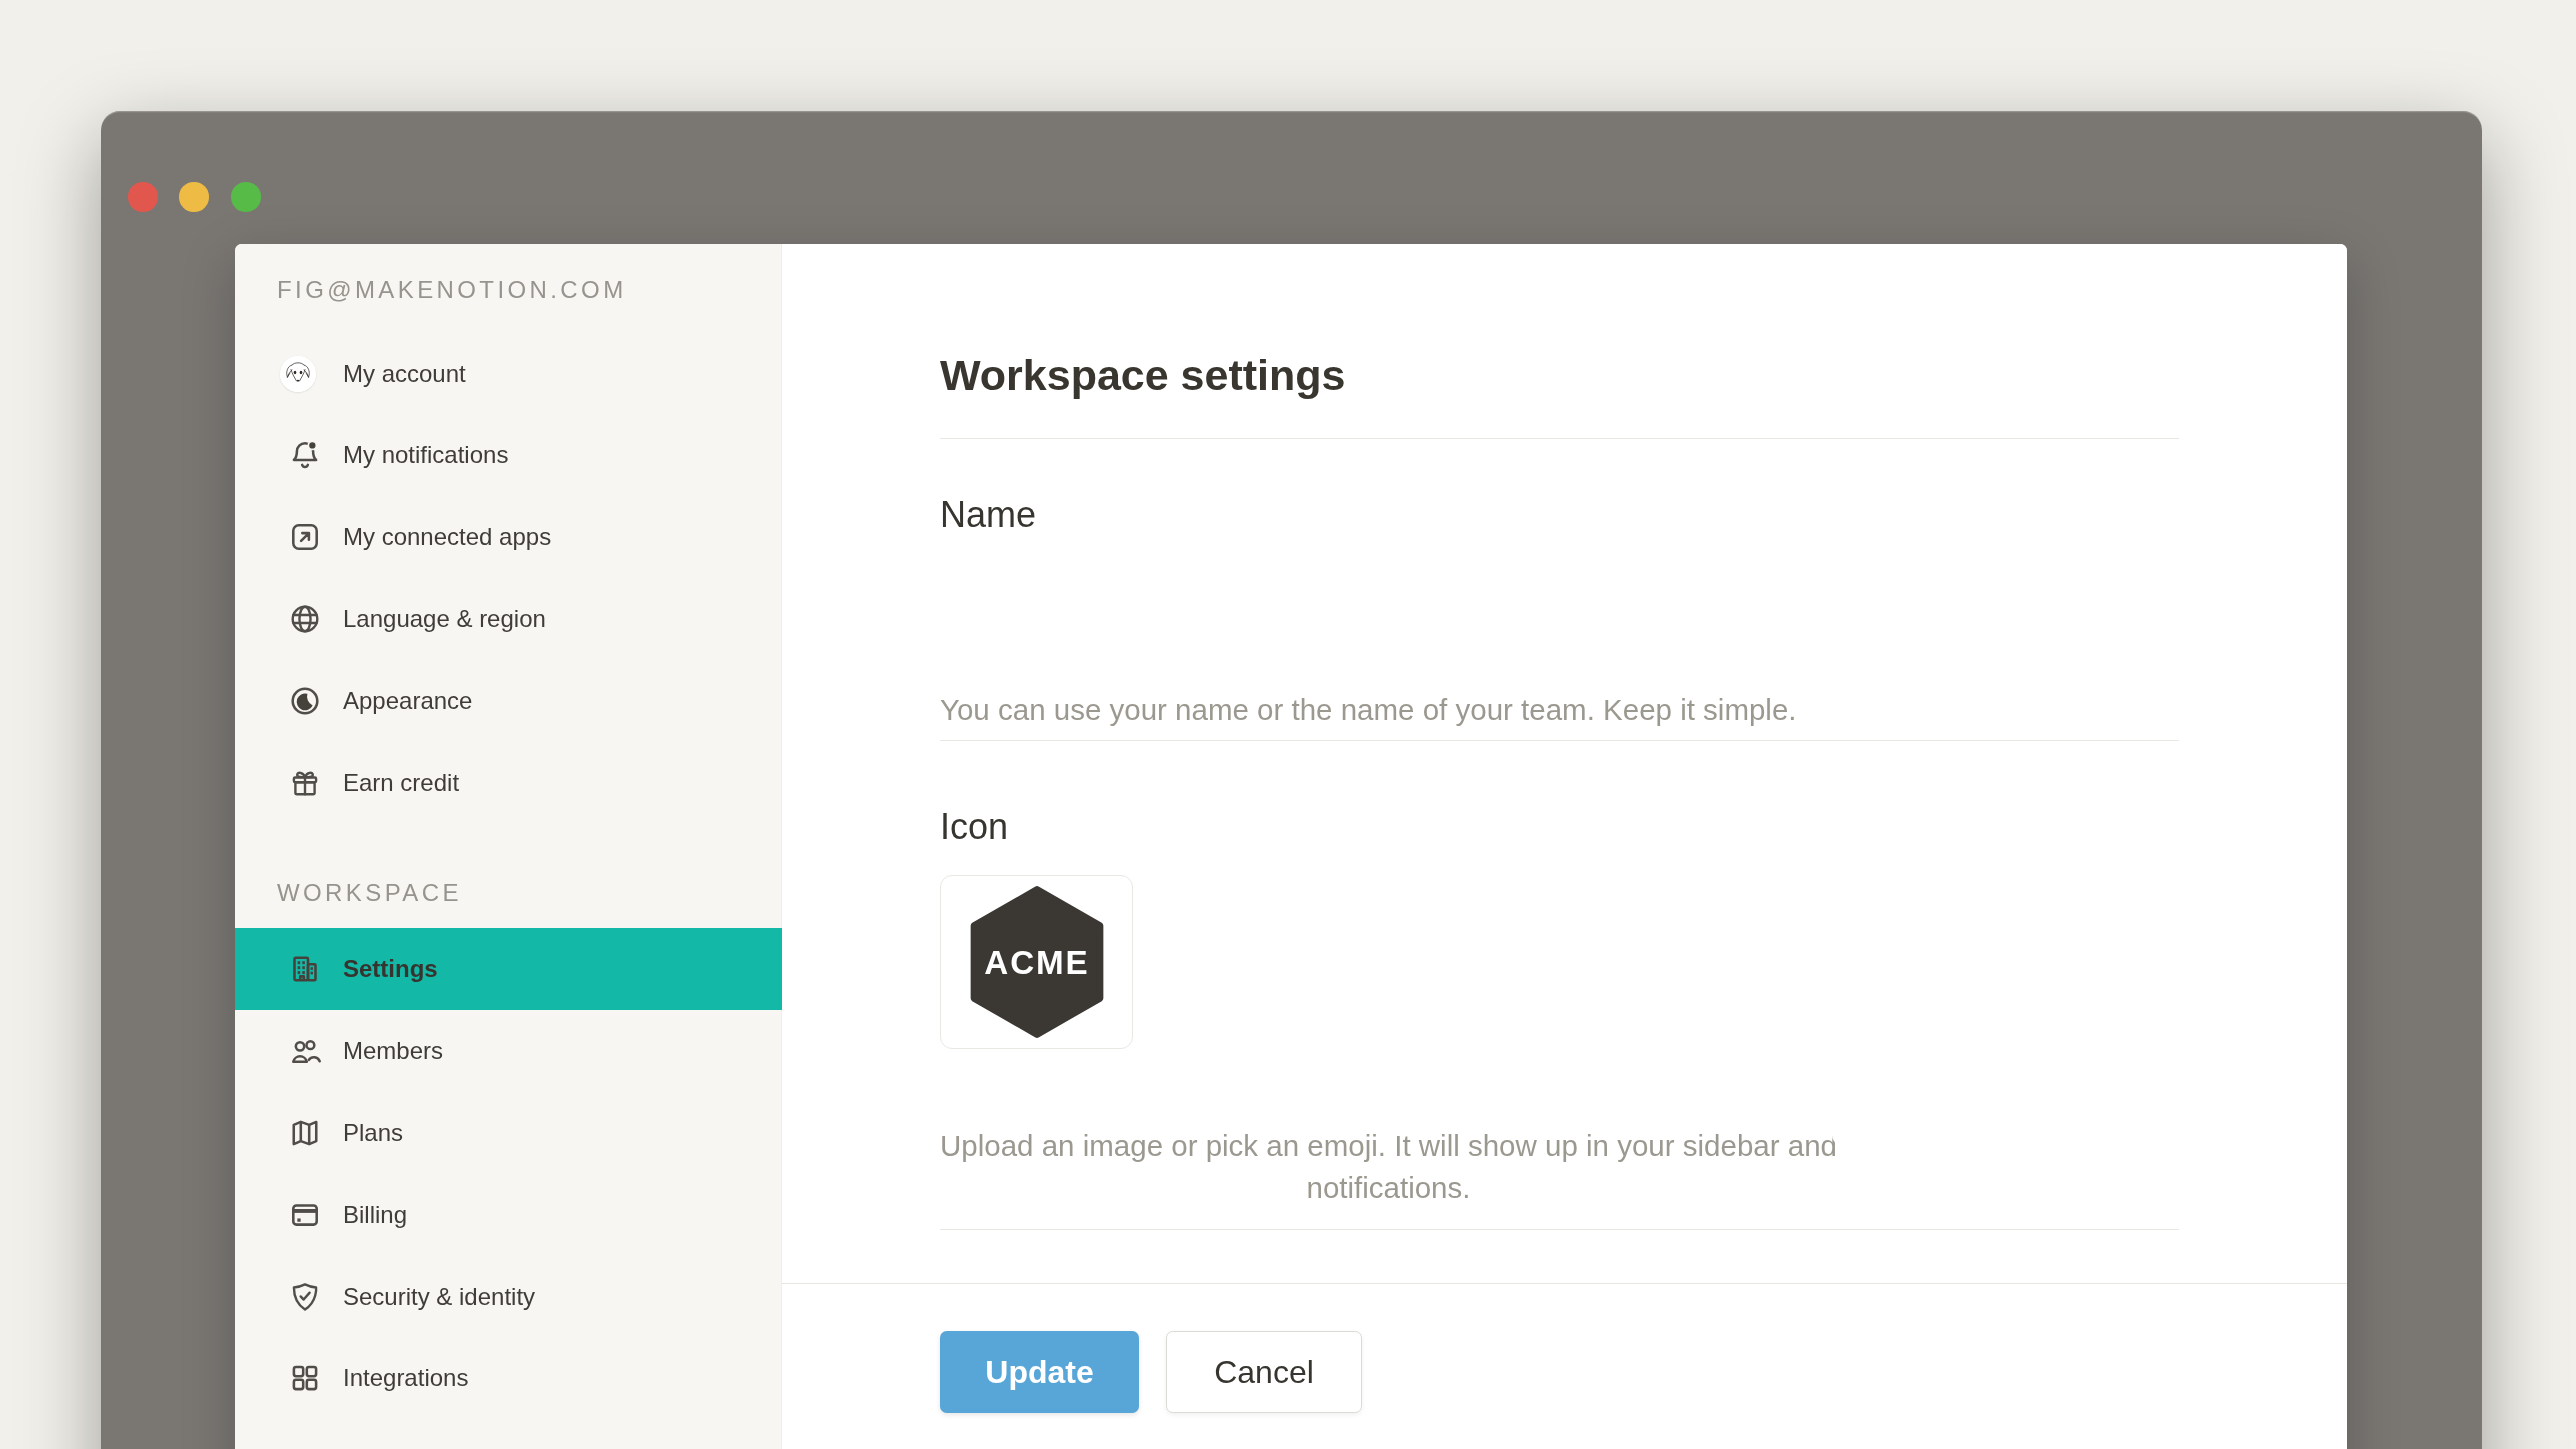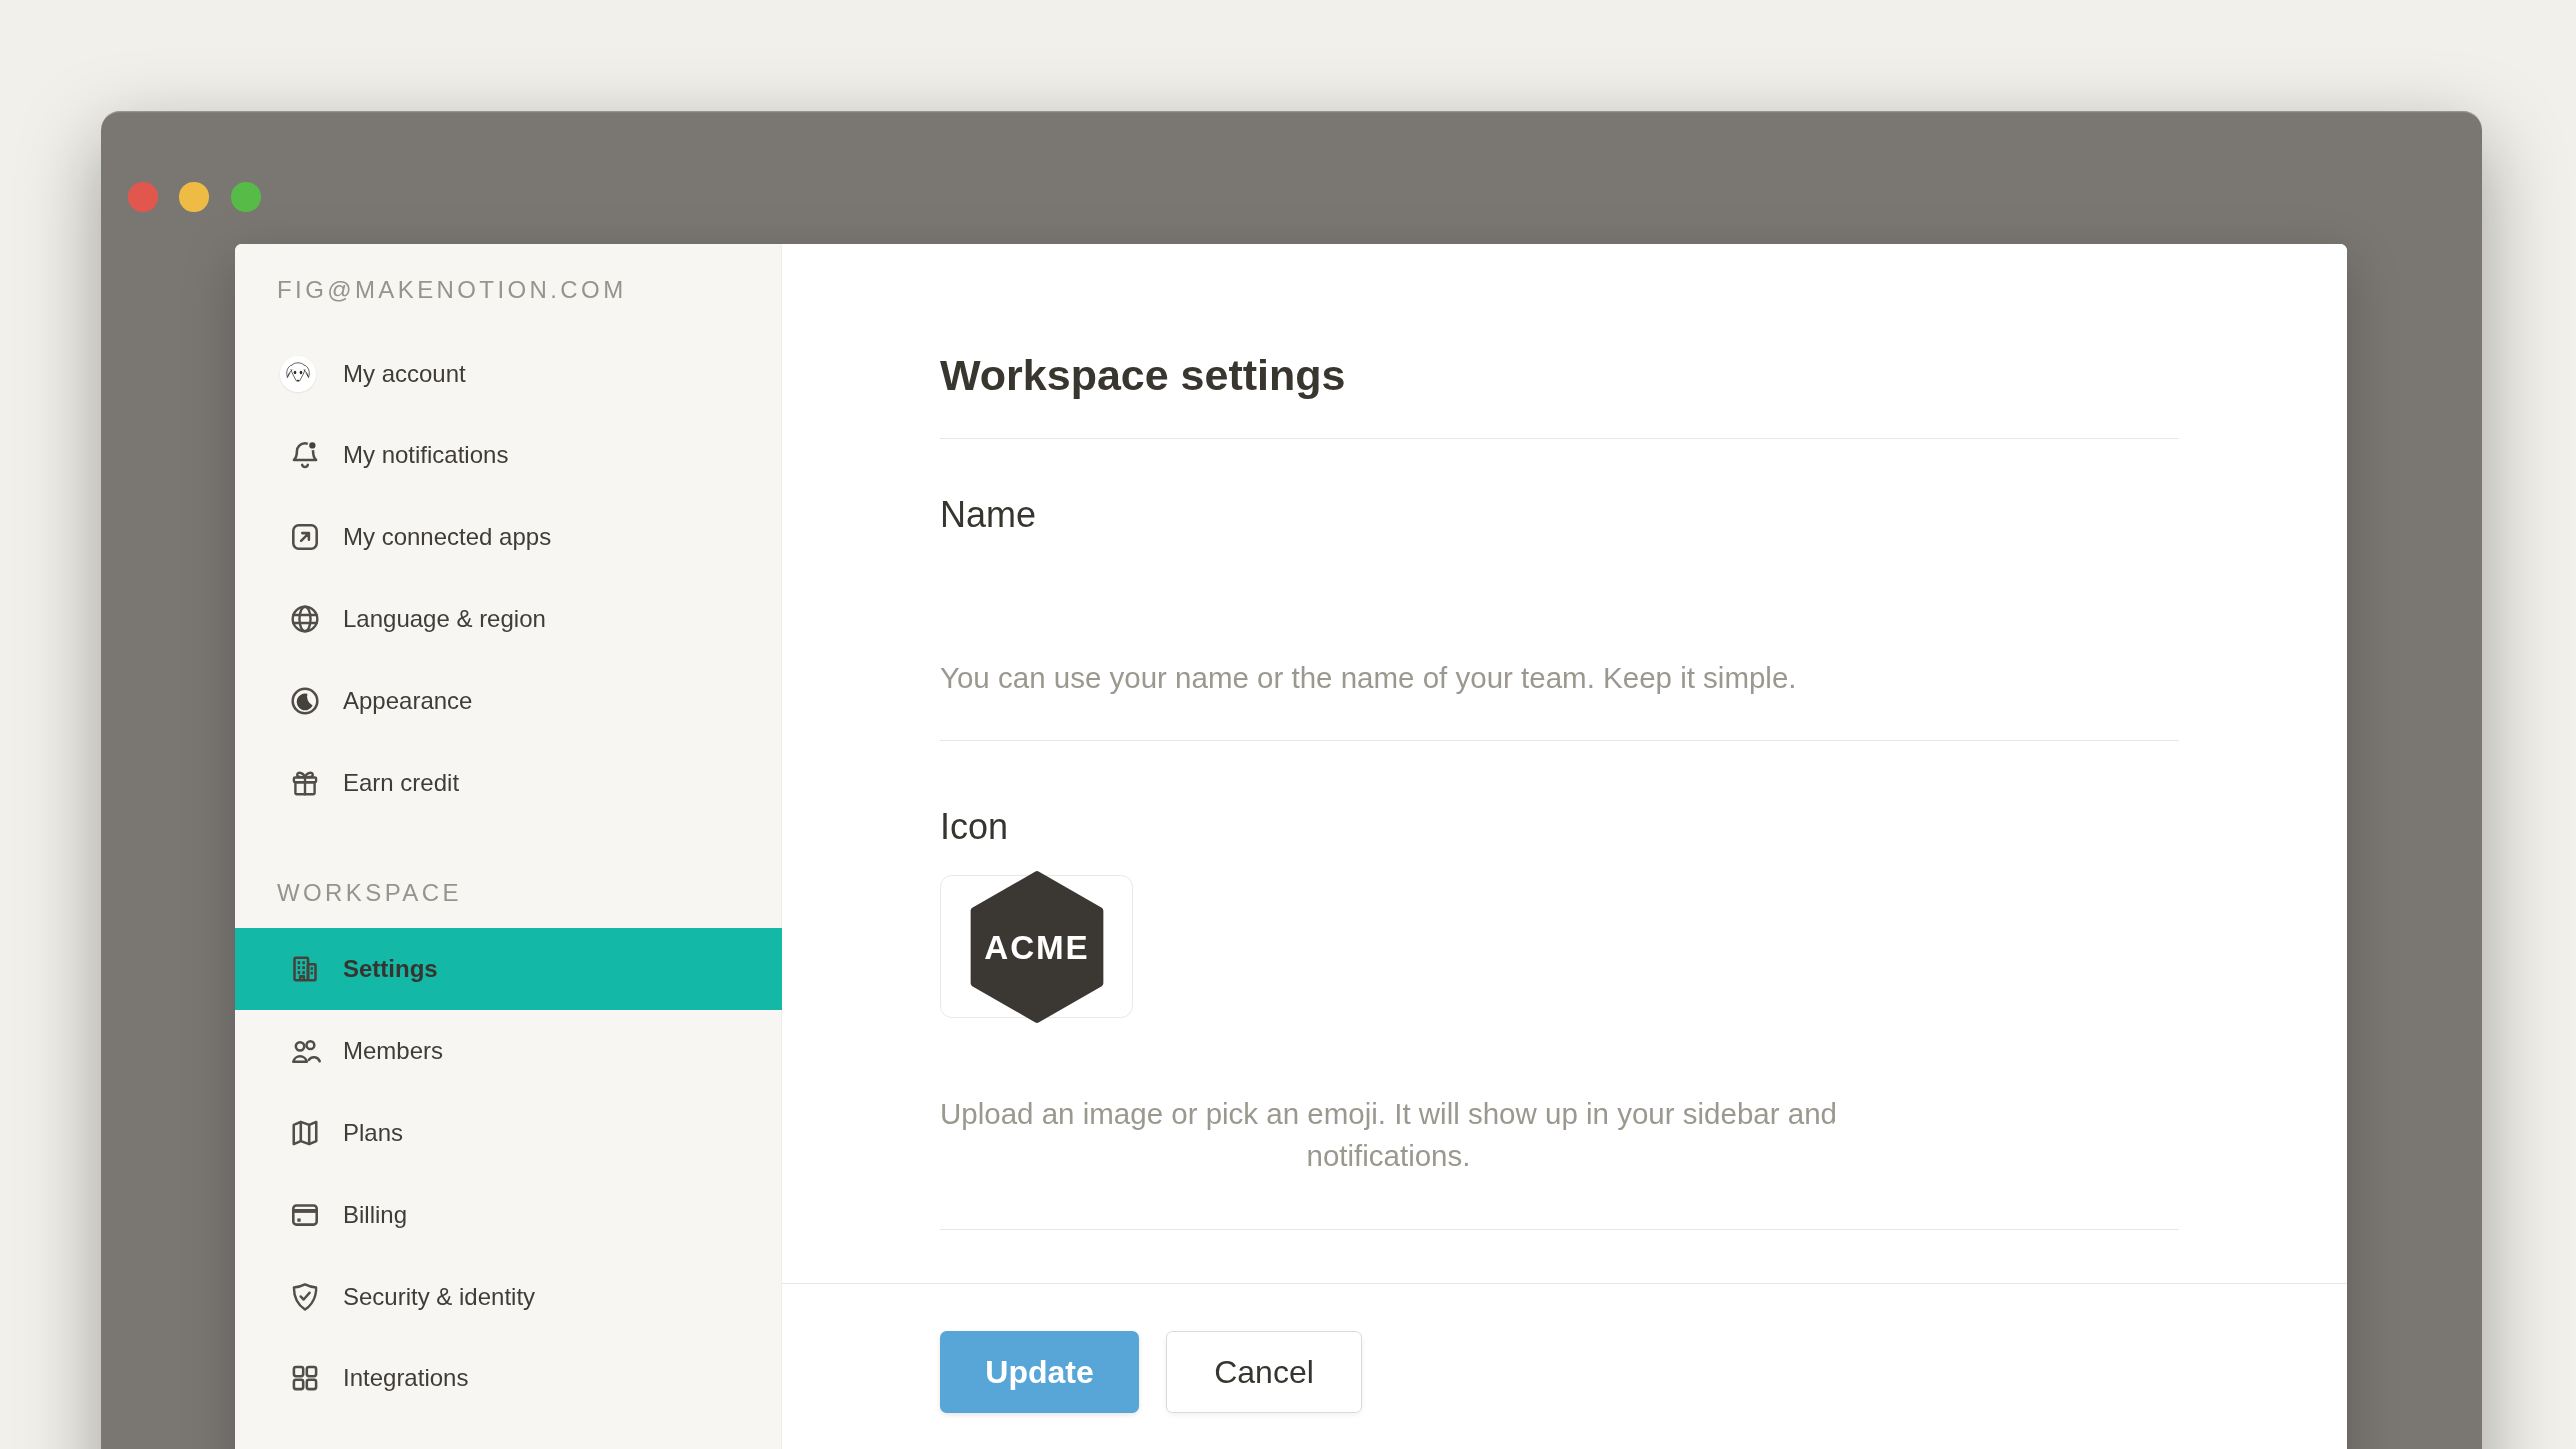--- a/index.html
+++ b/index.html
@@ -39,22 +39,22 @@
   
   #main{position:absolute;left:547px;top:0;width:1565px;height:100%;background:#fff;}
   .m-title{position:absolute;left:158px;top:107px;font-size:43px;font-weight:700;color:#39362f;}
   .divider{position:absolute;left:158px;width:1239px;height:1.3px;background:#e8e7e1;}
   .full-divider{position:absolute;left:0;width:1565px;height:1.3px;background:#e7e6e1;}
   .f-label{position:absolute;left:158px;font-size:36px;color:#37352f;}
   .n-input{position:absolute;left:158px;top:321px;width:1239px;height:76px;
     background:#f6f5f0;border:1.3px solid #e6e5df;border-radius:5.4px;
     font-size:31px;color:#37352f;padding:0 0 0 23px;outline:none;}
   .helper{position:absolute;left:158px;font-size:29.5px;line-height:42px;color:#9b988f;
-    white-space:pre-line;}
-  .icon-card{position:absolute;left:158px;top:631px;width:193px;height:143px;
+    white-space:pre-line;margin-top:32px;}
+  .icon-card{position:absolute;left:158px;top:631px;width:193px;height:174px;
     background:#fff;border:1.3px solid #e9e8e2;border-radius:12px;display:flex;
     align-items:center;justify-content:center;cursor:pointer;}
   .artifact{position:absolute;left:1050px;top:875px;width:129px;height:25.5px;
     background:#ffffff;border-radius:9.4px;}
   .btn{position:absolute;top:1087px;height:82px;border-radius:6.7px;display:flex;
     align-items:center;justify-content:center;cursor:pointer;}
   .btn.update{left:158px;width:199px;background:#58a6d7;color:#ffffff;
     font-size:32px;font-weight:700;box-shadow:0 2px 5.4px rgba(0,0,0,.10);}
   .btn.cancel{left:384px;width:196px;background:#ffffff;border:1.3px solid #dbdad4;
     color:#37352f;font-size:32px;box-shadow:0 2px 5.4px rgba(0,0,0,.06);}

